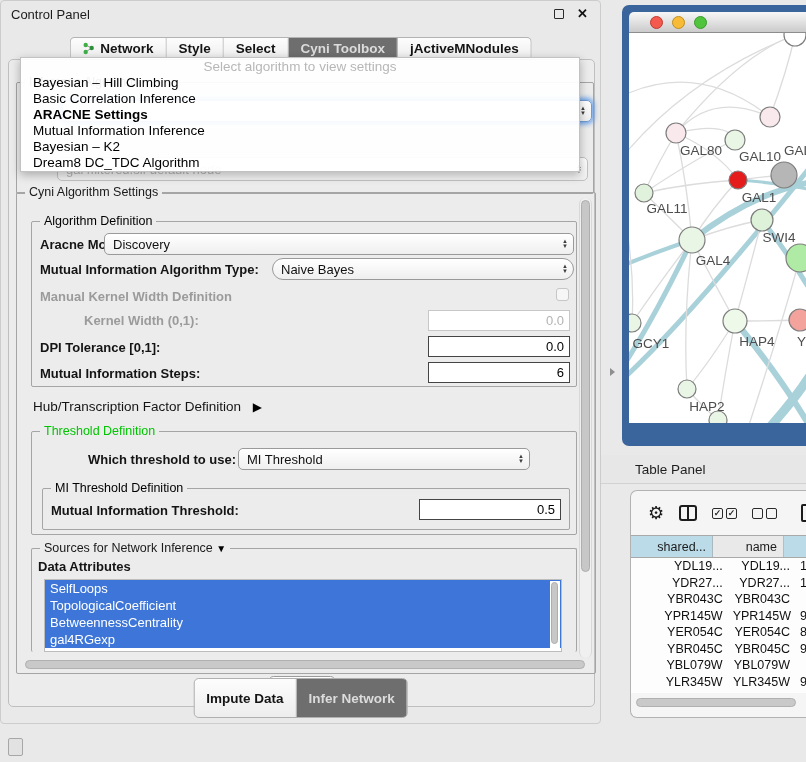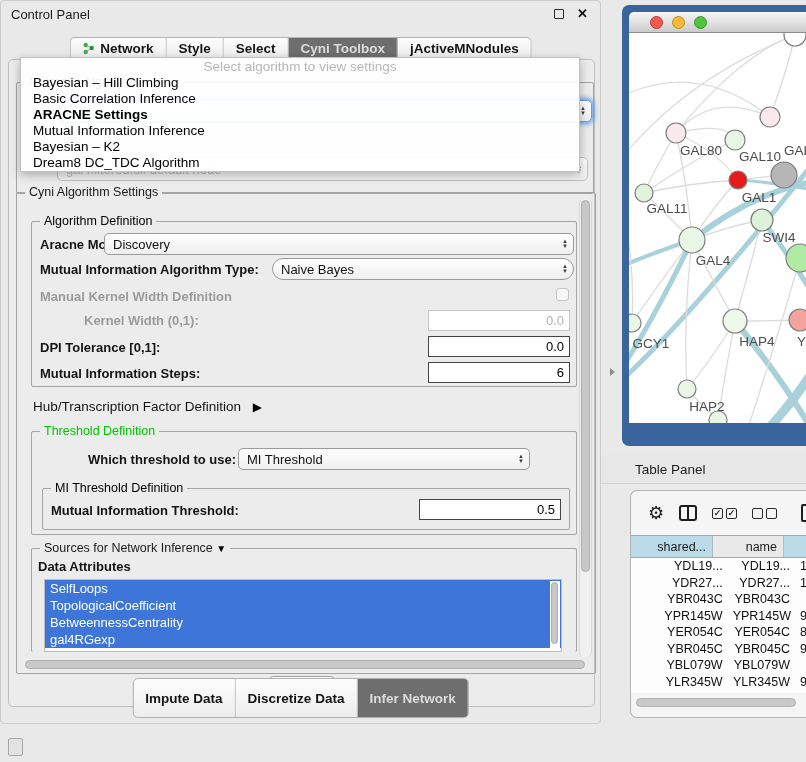--- a/index.html
+++ b/index.html
@@ -285,23 +285,20 @@
 
         <div class="hthumb" style="left:8px; top:467px; width:560px;"></div>
       </div>
 
       <div class="apply-btn">Apply</div>
     </div>
 
     <div class="bottom-tabs">
       <div class="tab">
           <span>Impute Data</span>
-        </div>
-      <div class="tab">
-          <span>Discretize Data</span>
         </div>
       <div class="tab active">
           <span>Infer Network</span>
         </div>
     </div>
   </div>
 
   <div class="dock-btn"></div>
 
   <div id="right-region">

